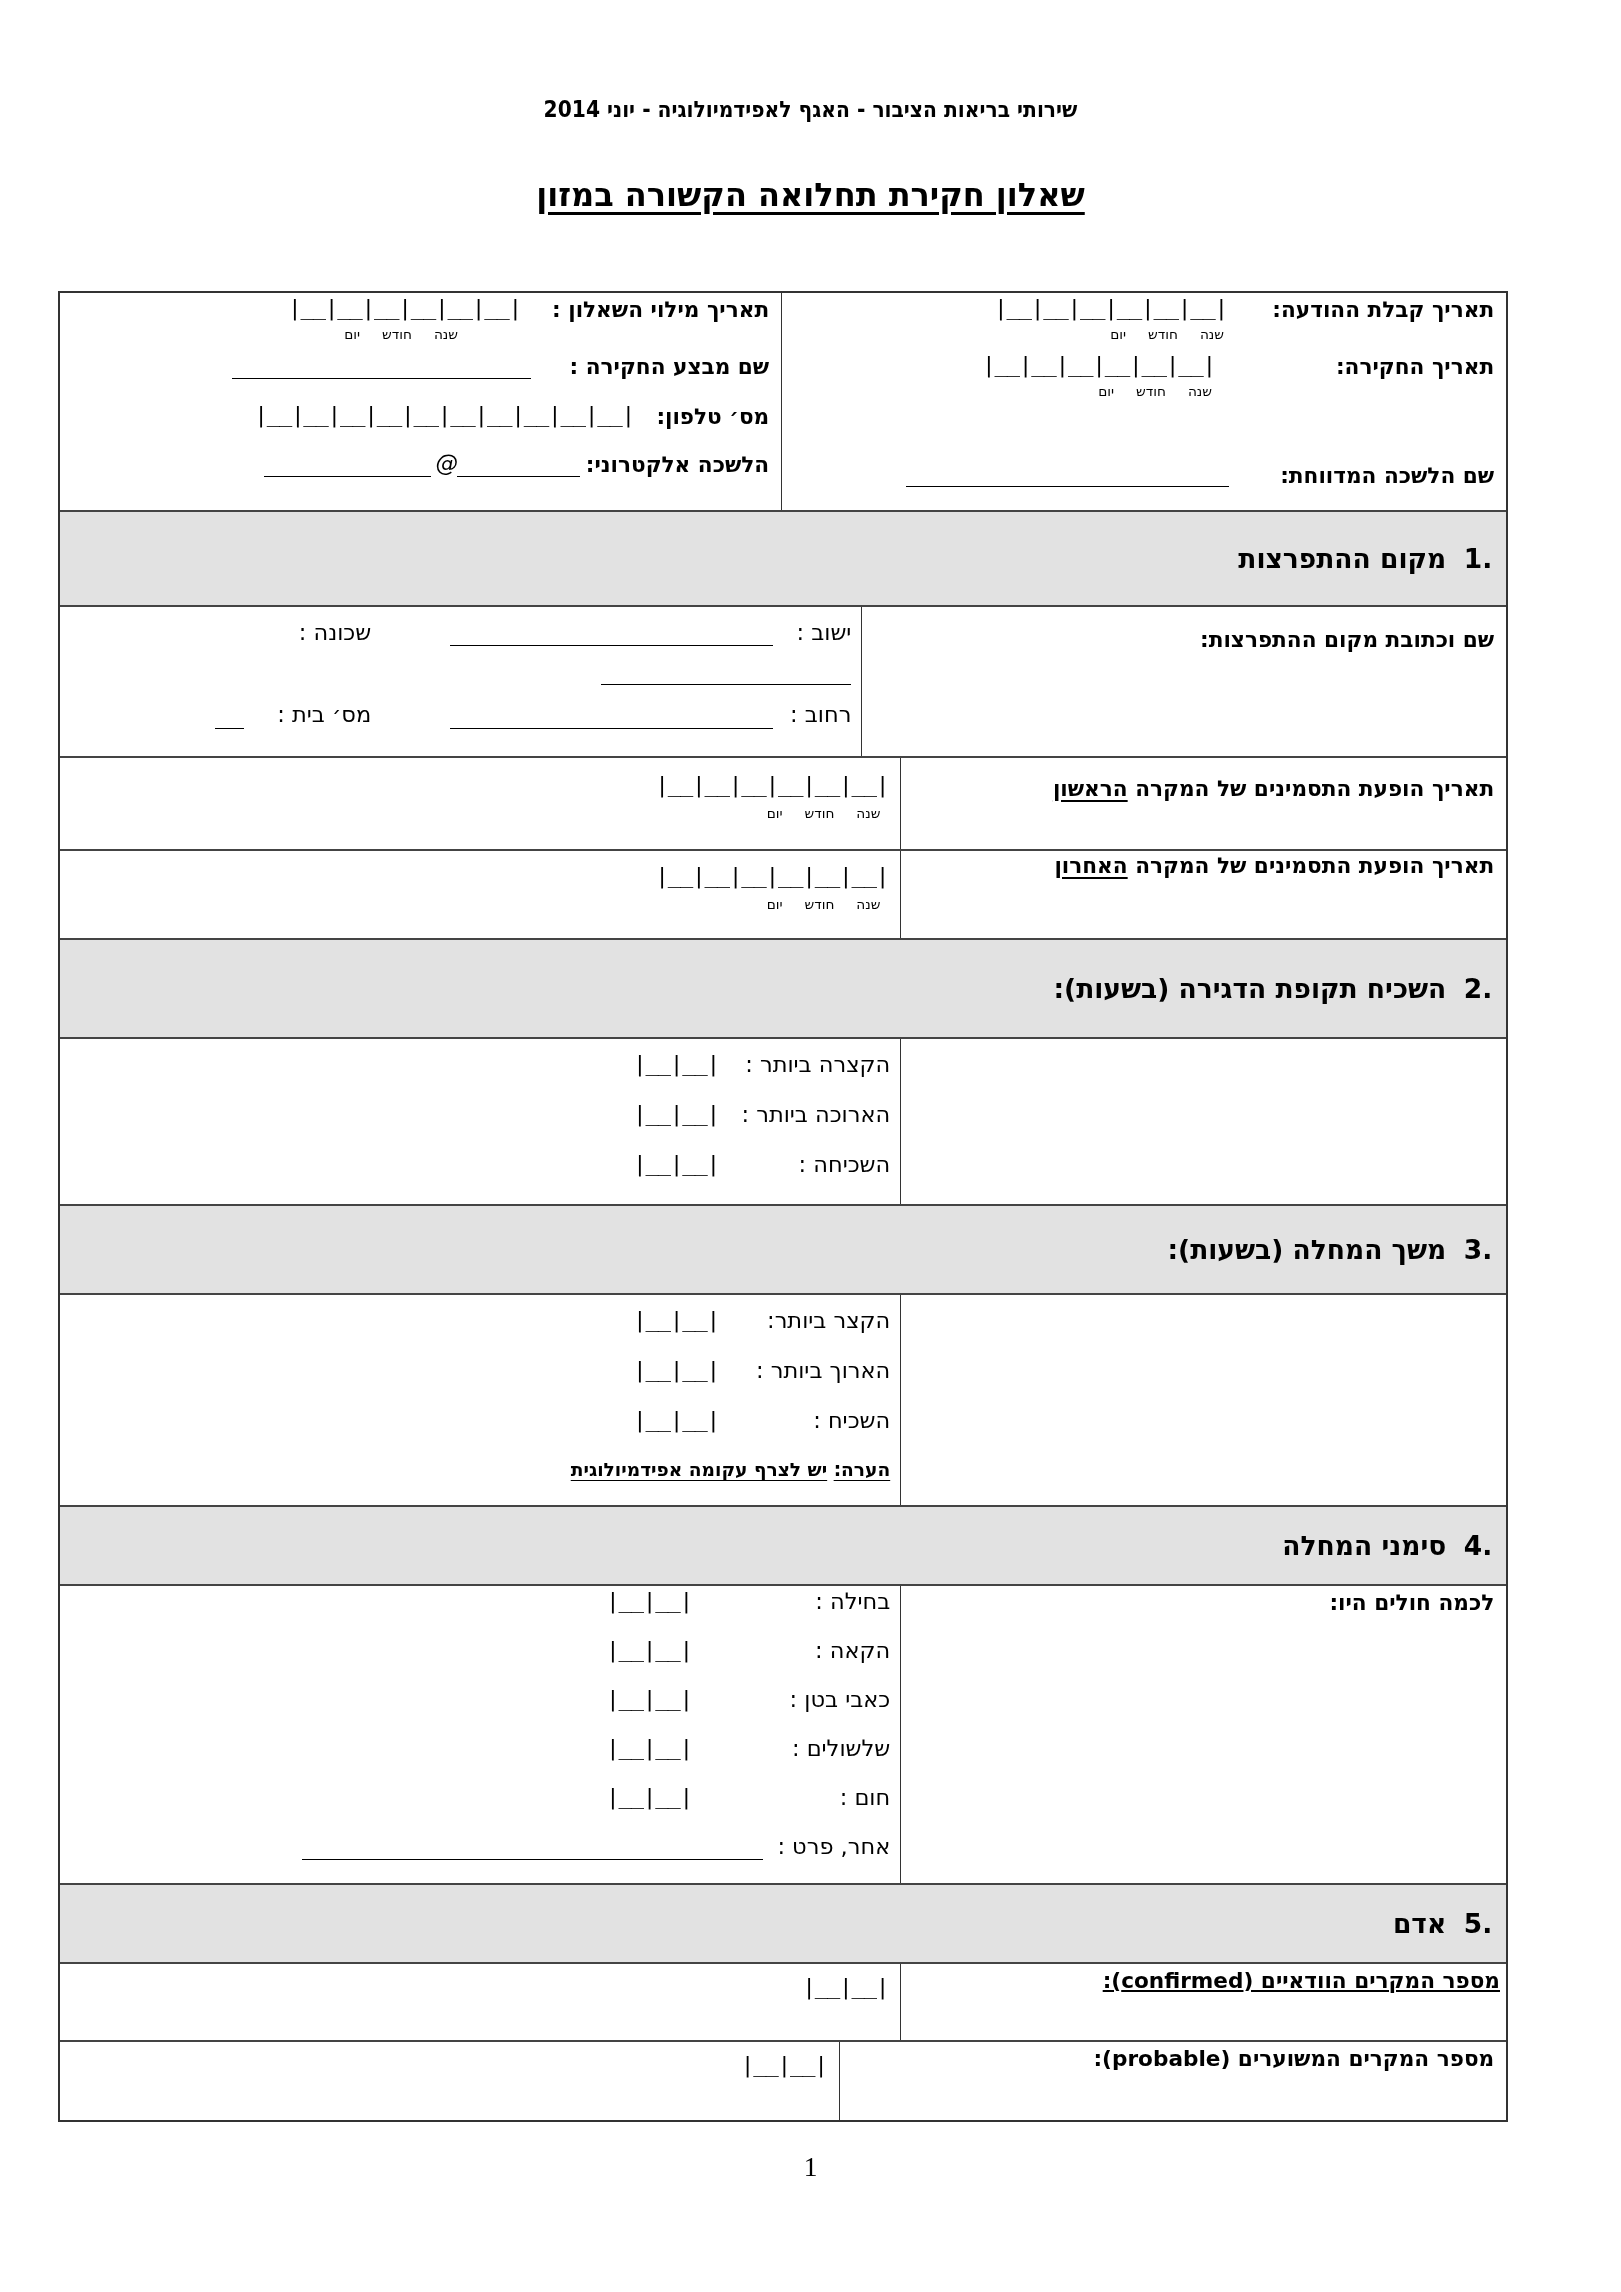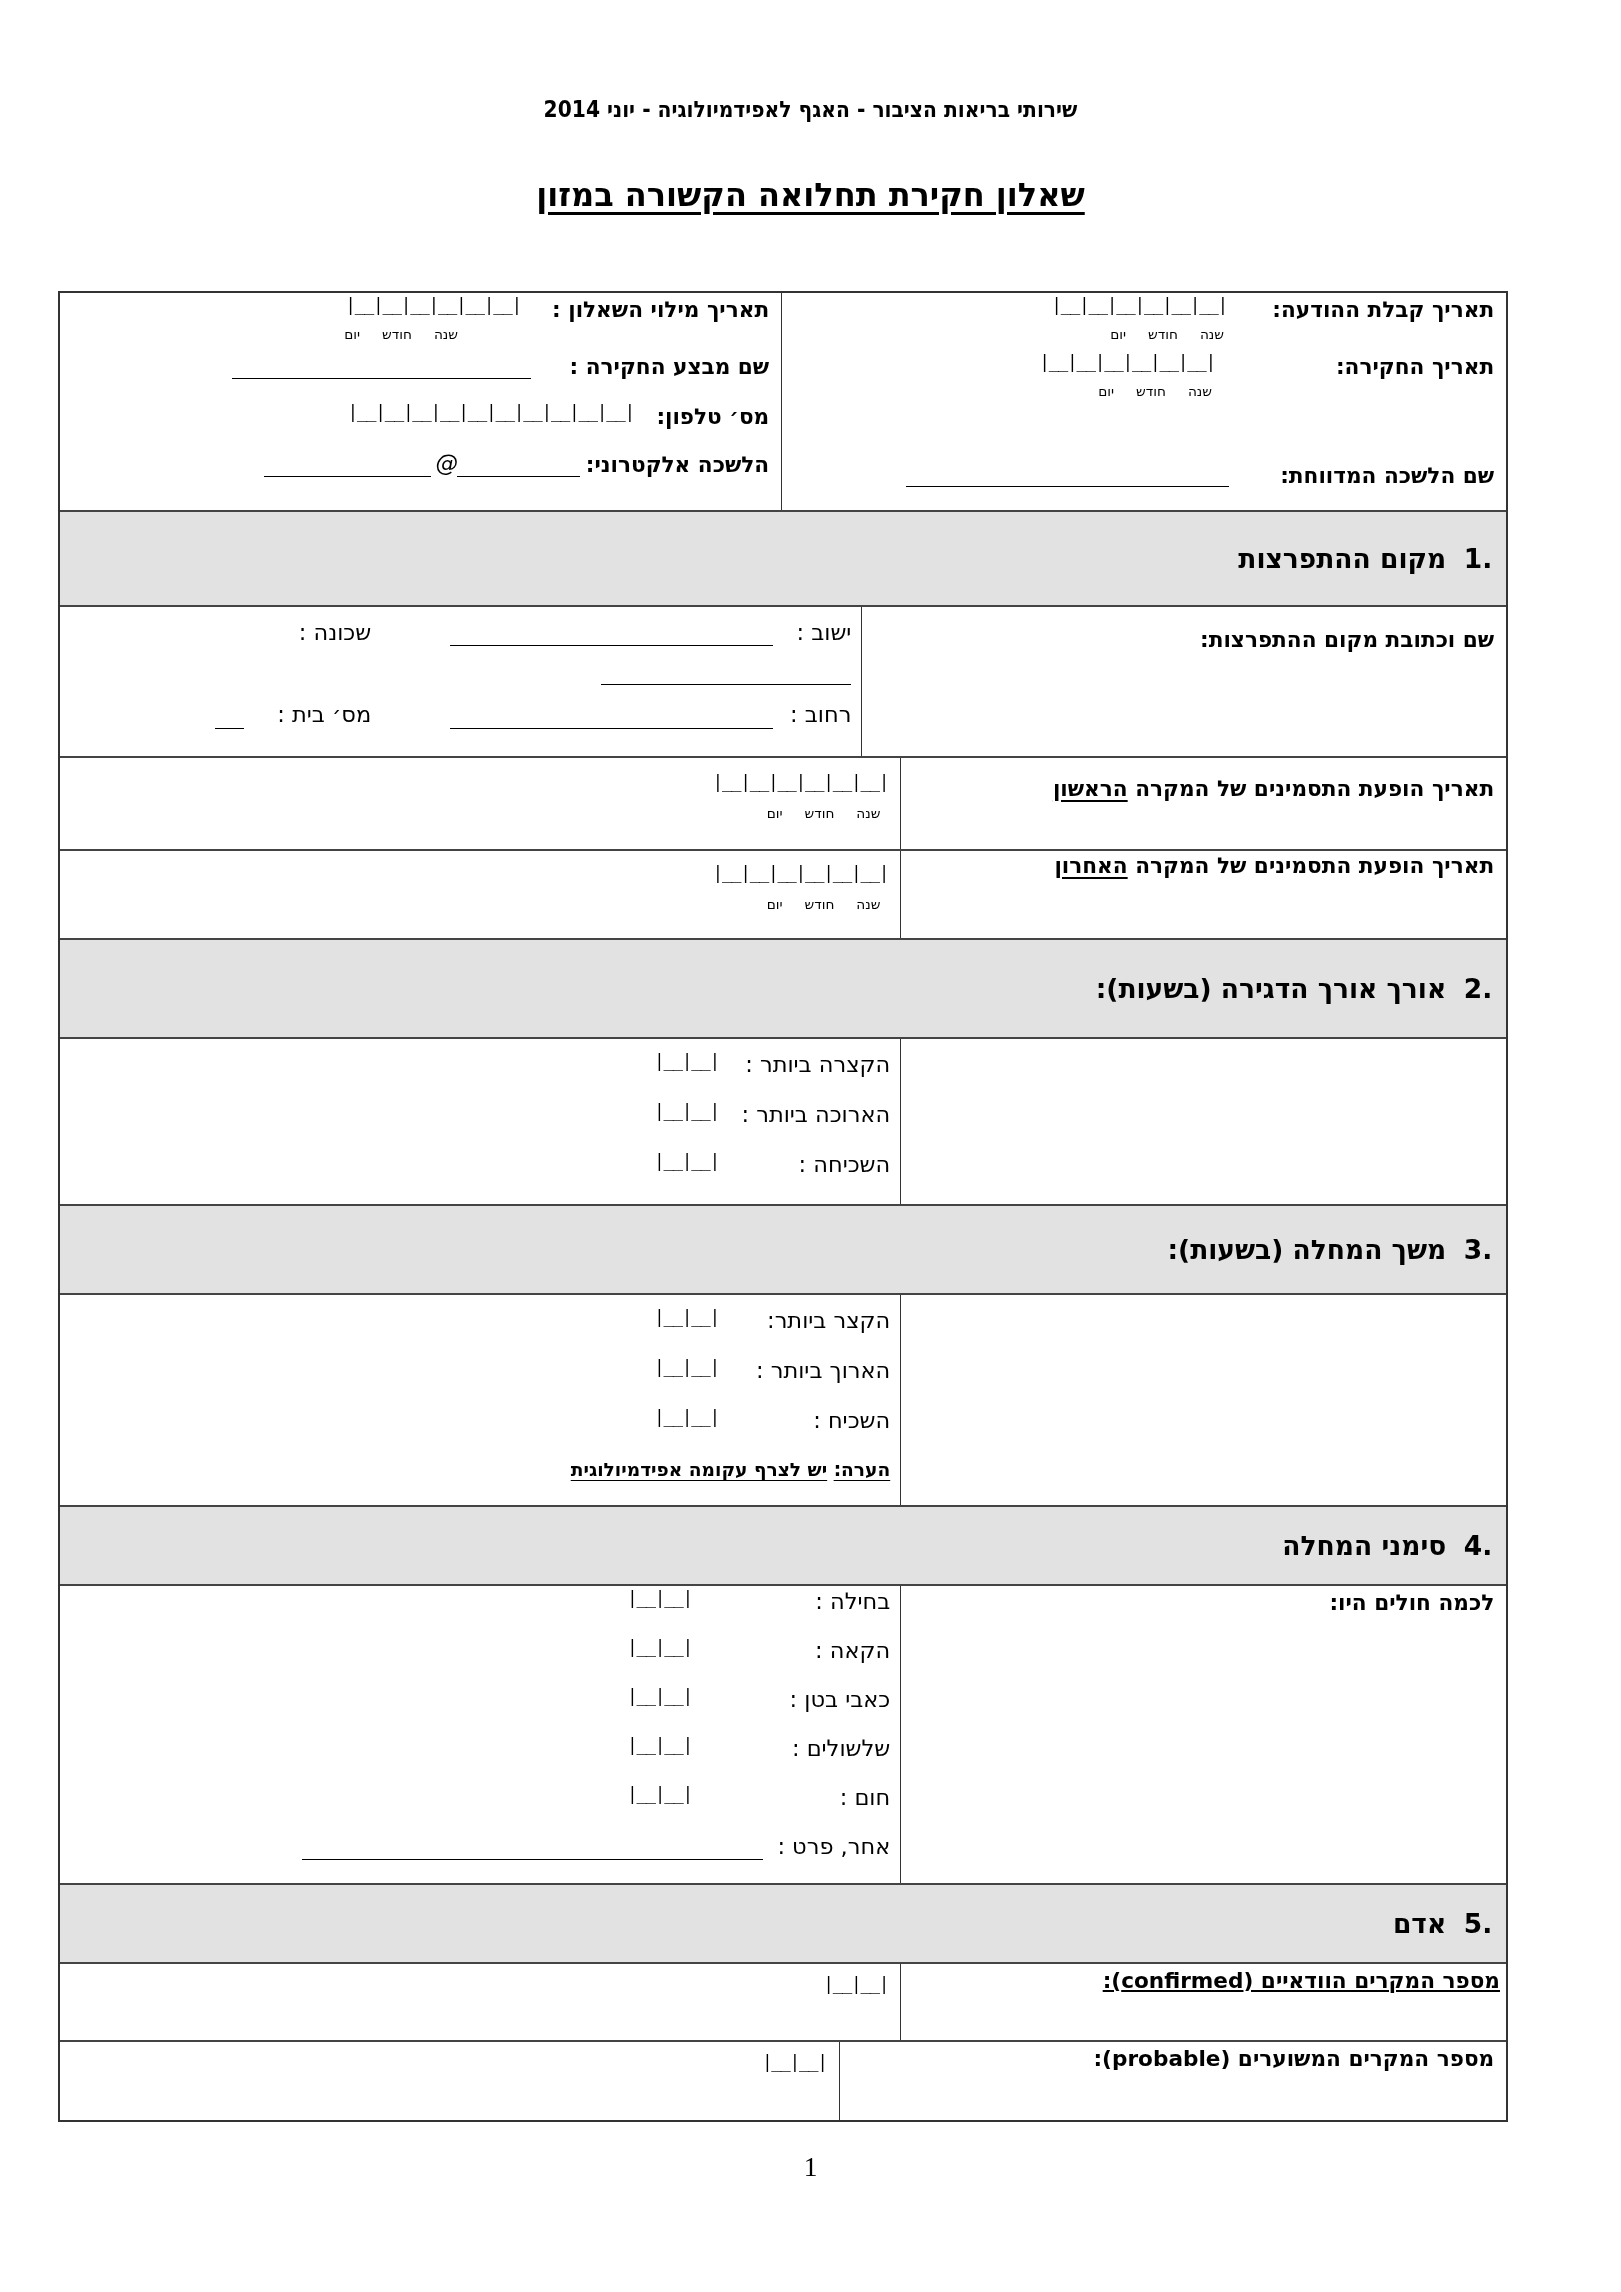--- a/index.html
+++ b/index.html
@@ -26,21 +26,21 @@
     .row:last-child { border-bottom: none; }
     .cell { box-sizing: border-box; position: relative; }
     .cell.right { border-left: 1.5px solid #333; }
     .section-head {
       background: #e2e2e2; display: flex; align-items: center; padding-right: 13.7px;
       font-family: "DejaVu Sans", sans-serif; font-weight: bold; font-size: 26.5px;
     }
     .section-head .num { margin-left: 17.6px; direction: ltr; }
     .lbl-bold { font-family: "DejaVu Sans", sans-serif; font-weight: bold; font-size: 21.6px; transform-origin: right; }
     .lbl { font-family: "DejaVu Sans", sans-serif; font-size: 22.5px; }
-    .boxes { font-family: "DejaVu Sans Mono", monospace; font-size: 17px; direction: ltr; unicode-bidi: isolate; letter-spacing: -1px; }
+    .boxes { font-family: "DejaVu Sans Mono", monospace; font-size: 22px; direction: ltr; unicode-bidi: isolate; letter-spacing: -1px; }
     .sub { font-family: "DejaVu Sans", sans-serif; font-size: 13.7px; direction: rtl; }
     .abs { position: absolute; white-space: nowrap; }
     .uline { display: inline-block; border-bottom: 1.5px solid #000; height: 1px; vertical-align: baseline; }
     .under { text-decoration: underline; text-underline-offset: 3.9px; }
     .page-num { position: absolute; top: 2152px; left: 0; width: 1621px; text-align: center; font-family: "Liberation Serif", serif; font-size: 27.4px; }
   </style>
 </head>
 <body>
 
 <div class="page">
@@ -131,21 +131,21 @@
         <span class="abs sub" style="right:19.6px; top:45px; word-spacing:17.6px;">
           <span>שנה</span>
           <span>חודש</span>
           <span>יום</span>
         </span>
       </div>
     </div>
 
     <div class="row section-head" style="height:99px;">
       <span class="num">2.</span>
-      <span>אורך אורך הדגירה (בשעות):</span>
+      <span>השכיח תקופת הדגירה (בשעות):</span>
     </div>
     <div class="row" style="height:167px;">
       <div class="cell right" style="width:606px;"></div>
       <div class="cell" style="width:840px;">
         <span class="abs lbl" style="right:9.8px; top:11.8px;">הקצרה ביותר :</span>
         <span class="abs boxes" style="right:181px; top:11.8px;">|__|__|</span>
         <span class="abs lbl" style="right:9.8px; top:62px;">הארוכה ביותר :</span>
         <span class="abs boxes" style="right:181px; top:62px;">|__|__|</span>
         <span class="abs lbl" style="right:9.8px; top:112px;">השכיחה :</span>
         <span class="abs boxes" style="right:181px; top:112px;">|__|__|</span>

